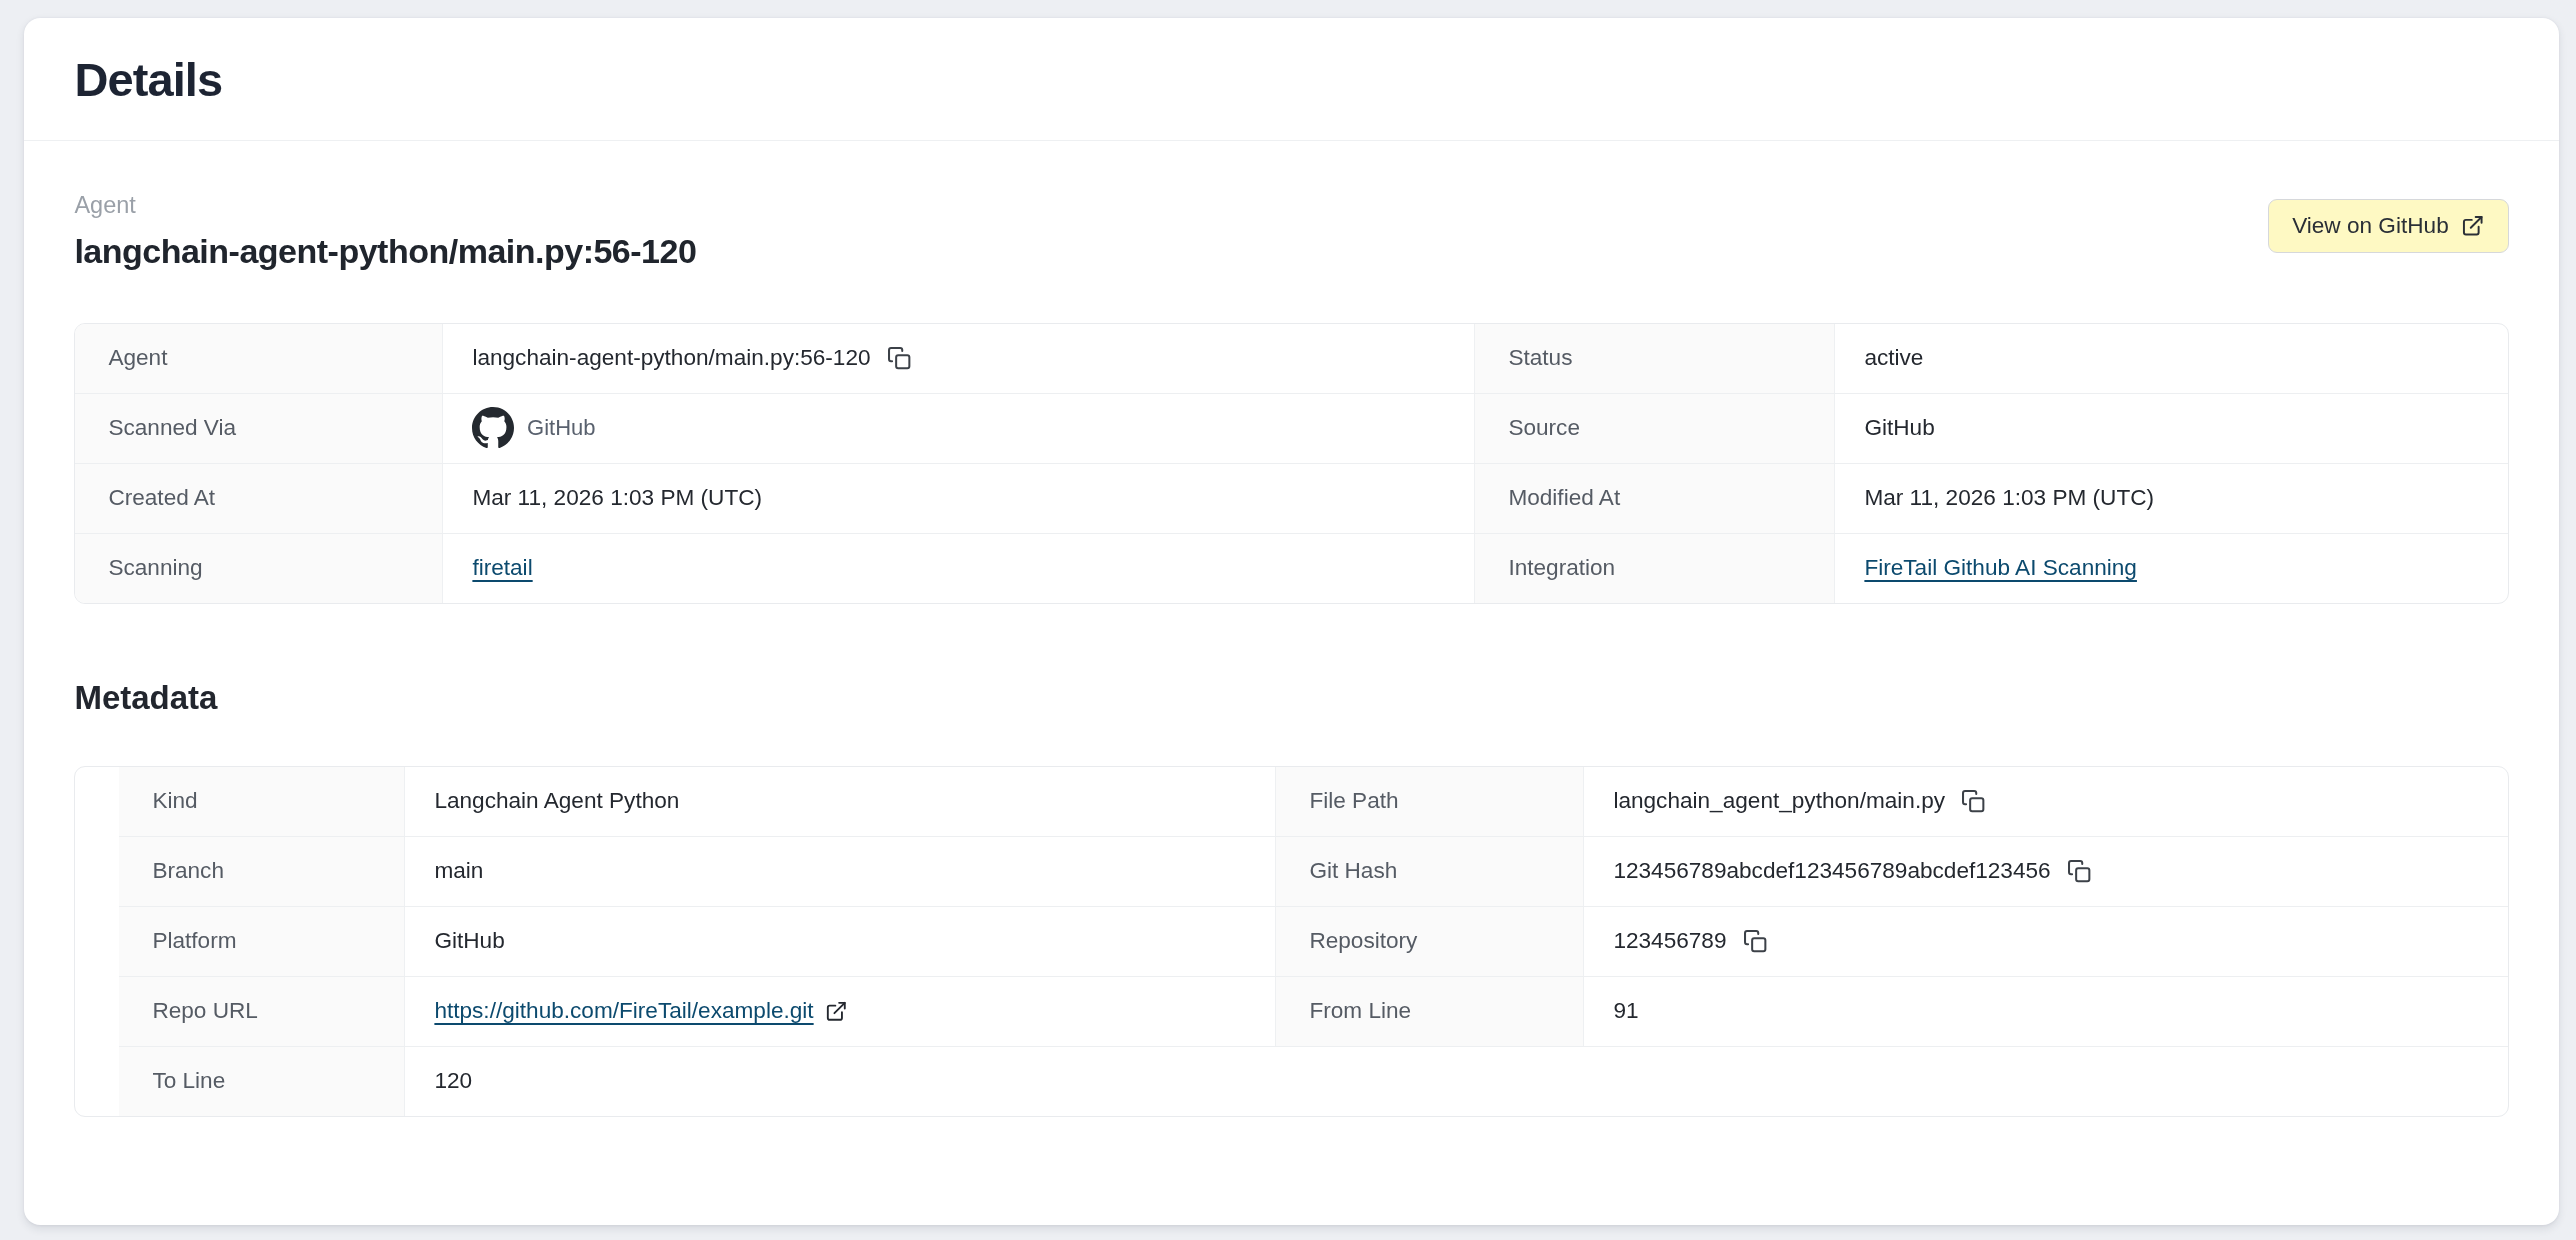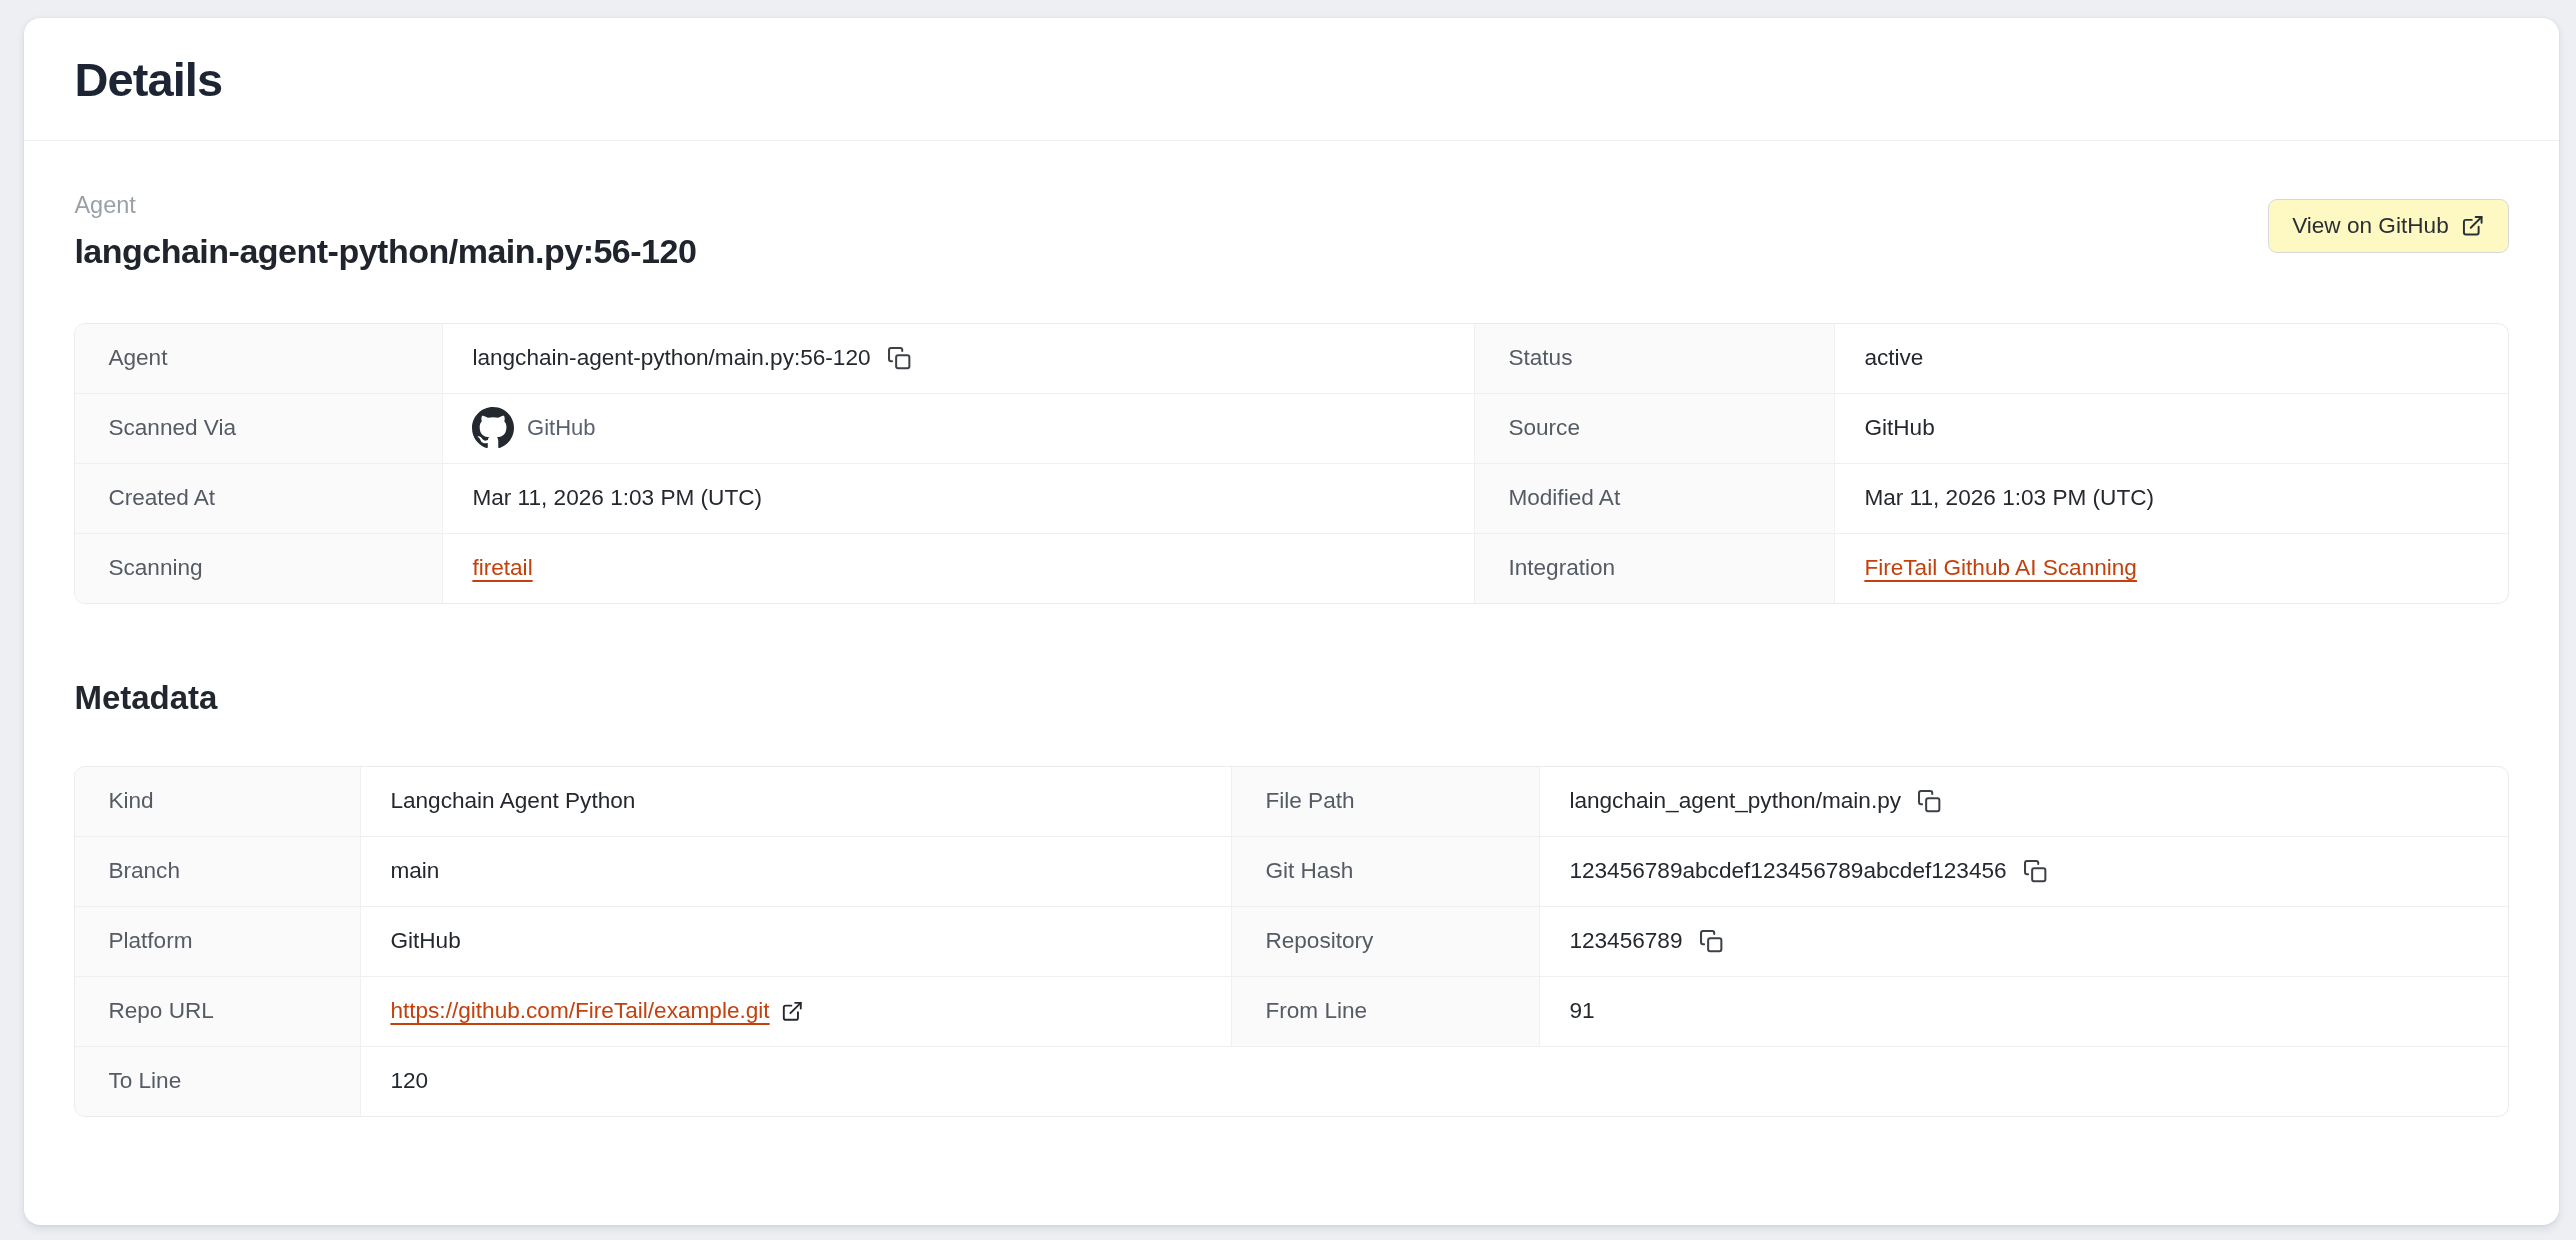--- a/index.html
+++ b/index.html
@@ -77,35 +77,35 @@
   .metadata-table .c-v1 { width: 871px; flex: none; }
   .metadata-table .c-l2 { width: 308px; flex: none; }
   .metadata-table .c-v2 { flex: 1; }
   .cell.val.span { flex: 1; }
 
   .copy-icon {
     width: 24.4px; height: 24.4px; color: #3c4148;
     margin-left: 3.6px; cursor: pointer; flex: none;
   }
   .link {
-    color: #c2410c; text-decoration: underline;
+    color: #0c4a6e; text-decoration: underline;
     text-underline-offset: 4.5px; text-decoration-thickness: 1.8px;
     display: inline-flex; align-items: center; gap: 11px;
     cursor: pointer;
     text-align: center;
   }
   .ext-icon { width: 22.6px; height: 22.6px; color: #24282f; flex: none; }
   .octocat { width: 42px; height: 42px; flex: none; }
   .gh-text { color: #59616e; font-size: 22px; }
 
   .section-heading {
     margin-top: 75px;
     font-size: 33px; font-weight: 700; color: #22262e;
   }
-  .metadata-table { margin-top: 49px; }
+  .metadata-table { margin-top: 49px; padding-left: 44px; }
 </style>
 </head>
 <body>
 
 <div class="card">
   <div class="card-header">
     <div class="card-title">Details</div>
   </div>
 
   <div class="content">

